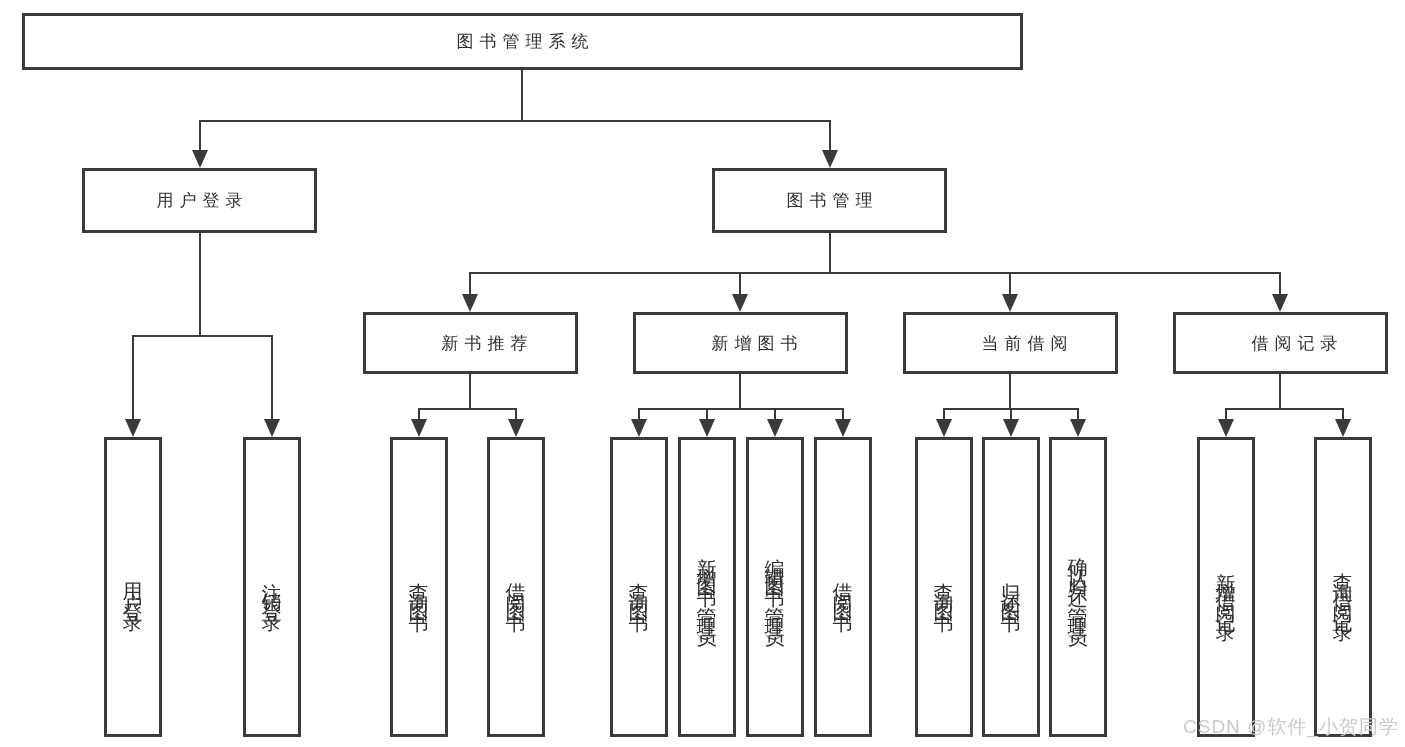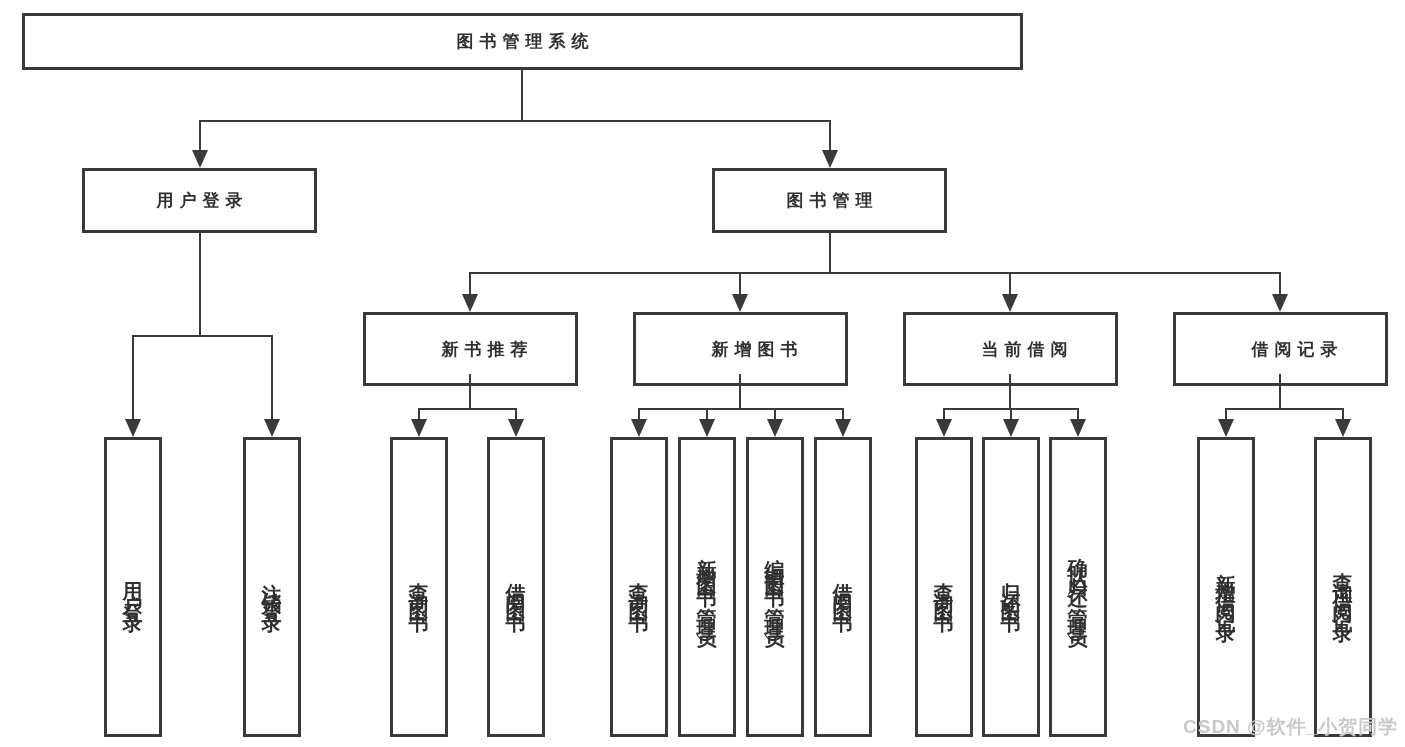--- a/index.html
+++ b/index.html
@@ -6,32 +6,31 @@
     --line:#3a3a3a;
     --text:#2f2f2f;
     --wm:#c9c9c9;
     --bg:#ffffff;
   }
   html,body{margin:0;padding:0;background:var(--bg);}
   body{font-family:"Liberation Sans","DejaVu Sans",sans-serif;}
   #canvas{
     position:relative;width:1405px;height:747px;background:var(--bg);
     overflow:hidden;
-    font-weight:bold;
   }
   
   .nodebox{
     position:absolute;box-sizing:border-box;border:3px solid var(--line);
     background:var(--bg);display:flex;align-items:center;justify-content:center;
     color:var(--text);
   }
   .nodebox .lbl{font-size:17px;letter-spacing:6px;text-indent:6px;white-space:nowrap;color:var(--text);}
   .root{left:22px;top:13px;width:1001px;height:57px;}
   .lv2{top:168px;width:235px;height:65px;}
-  .lv3{top:312px;width:215px;height:74px;padding-left:28px;}
+  .lv3{top:312px;width:215px;height:62px;padding-left:28px;}
   .leaf{top:437px;width:58px;height:300px;position:absolute;box-sizing:border-box;
         border:3px solid var(--line);background:var(--bg);
         display:flex;align-items:center;justify-content:center;}
   .leaf .vlbl{
     writing-mode:vertical-lr;text-orientation:mixed;
     font-size:20px;line-height:1;letter-spacing:10px;color:var(--text);
     white-space:nowrap;
   }
   
   .vline,.hline{position:absolute;background:var(--line);}

